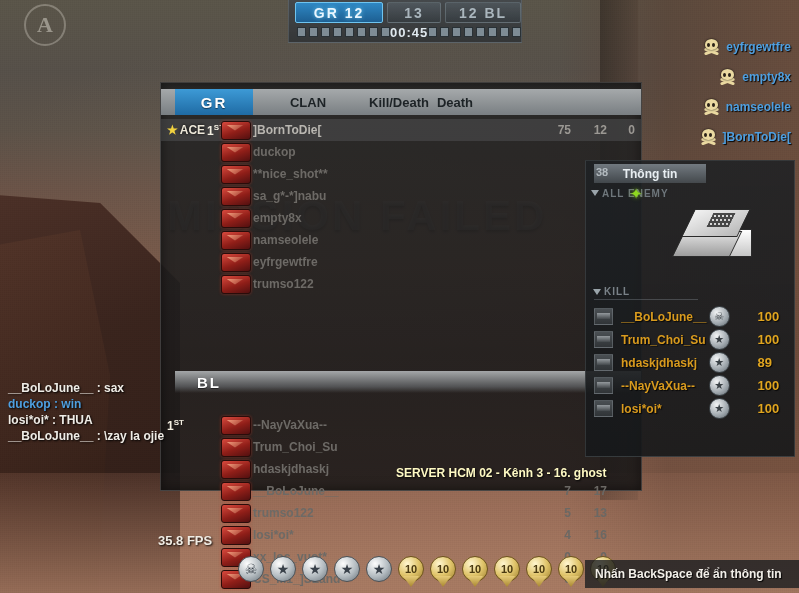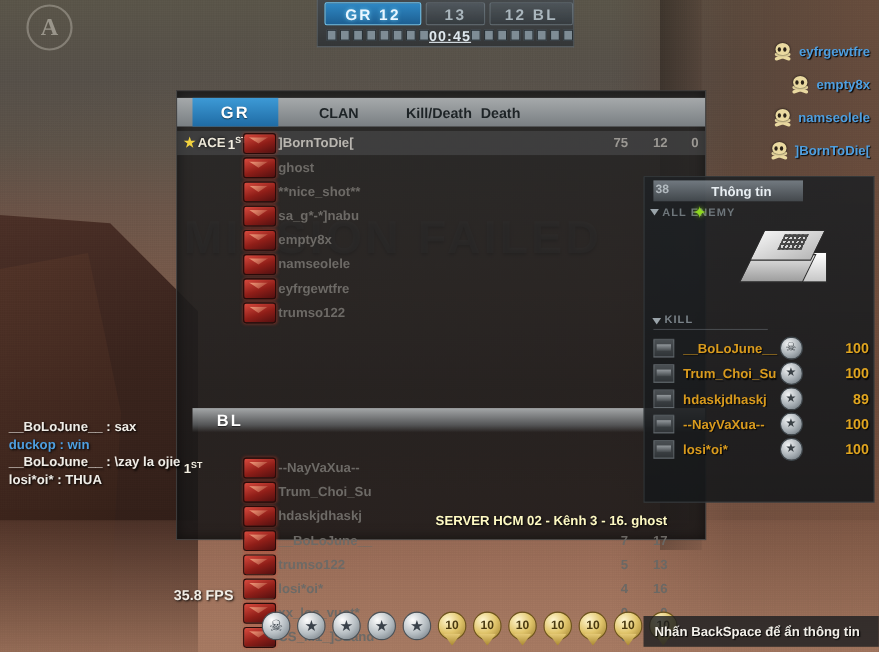--- a/index.html
+++ b/index.html
@@ -87,21 +87,21 @@
   .hud-bl{
     width:74px;margin-left:4px;color:#aab6bd;
     background:linear-gradient(180deg,rgba(90,100,108,.45),rgba(50,58,64,.5));
     border:1px solid rgba(150,165,175,.35);border-radius:2px;
   }
   .hud-row2{position:absolute;left:0;top:25px;width:232px;height:14px;display:flex;align-items:center;}
   .pip-group{display:flex;gap:3px;}
   .pip{width:7px;height:8px;background:#7e8c95;border:1px solid rgba(20,26,30,.8);}
   #hud-timer{
     width:66px;color:#dfe8ee;
-    font:bold 13px "Liberation Sans",sans-serif;letter-spacing:1px;text-decoration:underline;
+    font:bold 13px "Liberation Sans",sans-serif;letter-spacing:1px;
   }
 
   
   #killfeed{position:absolute;right:8px;top:32px;width:130px;}
   .kf-row{display:flex;align-items:center;justify-content:flex-end;height:30px;gap:6px;}
   .kf-skull{width:17px;height:17px;position:relative;flex:none;}
   .kf-skull .sk-head{
     position:absolute;left:2px;top:0;width:13px;height:11px;border-radius:50% 50% 45% 45%;
     background:#ead9a0;box-shadow:0 0 2px rgba(0,0,0,.9);
   }
@@ -204,21 +204,21 @@
   
   #infopanel{
     position:absolute;left:585px;top:160px;width:208px;height:295px;
     background:linear-gradient(180deg,rgba(30,33,36,.88),rgba(22,24,26,.9));
     border:1px solid rgba(110,118,124,.3);
   }
   #ip-title{
     position:absolute;left:8px;top:3px;width:112px;height:19px;
     background:linear-gradient(180deg,rgba(140,150,158,.75),rgba(88,96,102,.6));
     color:#e8eef2;font:bold 12px "Liberation Sans",sans-serif;
-    display:flex;align-items:center;justify-content:center;padding-left:24px;
+    display:flex;align-items:center;justify-content:center;
   }
   #ip-badge{
     position:absolute;left:10px;top:5px;color:#cfd7dc;font:bold 11px "Liberation Sans",sans-serif;opacity:.75;
   }
   #ip-sub{position:absolute;left:6px;top:24px;width:120px;height:16px;display:flex;align-items:center;gap:4px;}
   .caret{
     width:0;height:0;border-left:6px solid #9aa4aa;border-top:4px solid transparent;border-bottom:4px solid transparent;
     transform:rotate(90deg);
   }
   #ip-sub-txt{color:#6e767b;font:bold 10px "Liberation Sans",sans-serif;letter-spacing:1px;}
@@ -278,21 +278,21 @@
     text-shadow:1px 1px 1px rgba(0,0,0,.8);
   }
   .kl-medal{
     width:19px;height:19px;border-radius:50%;flex:none;
     background:radial-gradient(circle at 35% 30%,#f2f4f5,#9ea6ac 60%,#5e666c);
     border:1px solid #3d4449;
     display:flex;align-items:center;justify-content:center;
     color:#3a4146;font-size:11px;line-height:1;
   }
   .kl-score{
-    width:40px;text-align:right;color:#e0a51f;
+    width:40px;text-align:left;color:#e0a51f;
     font:bold 13px "Liberation Sans",sans-serif;
     text-shadow:1px 1px 1px rgba(0,0,0,.8);
     padding-left:28px;
   }
 
   
   #chat{position:absolute;left:8px;top:380px;width:250px;}
   .chat-line{
     font:bold 12px "Liberation Sans",sans-serif;line-height:16px;
     text-shadow:1px 1px 2px rgba(0,0,0,.95);white-space:nowrap;
@@ -451,21 +451,21 @@
         </span>
         <span class="p-icon"></span>
         <span class="p-name">]BornToDie[</span>
         <span class="p-clan"></span>
         <span class="p-kill">75</span>
         <span class="p-death">12</span>
         <span class="p-ping">0</span>
       </div>
       <div class="prow">
         <span class="p-icon"></span>
-        <span class="p-name">ghost</span>
+        <span class="p-name">duckop</span>
         <span class="p-clan"></span>
         <span class="p-kill"></span>
         <span class="p-death"></span>
         <span class="p-ping"></span>
       </div>
       <div class="prow">
         <span class="p-icon"></span>
         <span class="p-name">**nice_shot**</span>
         <span class="p-clan"></span>
         <span class="p-kill"></span>
@@ -644,22 +644,22 @@
         <span class="kl-name">losi*oi*</span>
         <span class="kl-medal">★</span>
         <span class="kl-score">100</span>
       </div>
     </div>
 </div>
 
 <div id="chat">
     <div class="chat-line cl-white">__BoLoJune__ : sax</div>
     <div class="chat-line cl-blue">duckop : win</div>
+    <div class="chat-line cl-white">losi*oi* : THUA</div>
     <div class="chat-line cl-white">__BoLoJune__ : \zay la ojie</div>
-    <div class="chat-line cl-white">losi*oi* : THUA</div>
   </div>
 
 <div id="fps">35.8 FPS</div>
 <div id="server">SERVER HCM 02 - Kênh 3 - 16. ghost</div>
 
 <div id="bottombar">
     <div class="badge">
       <span class="ring">☠</span>
     </div>
     <div class="badge">

